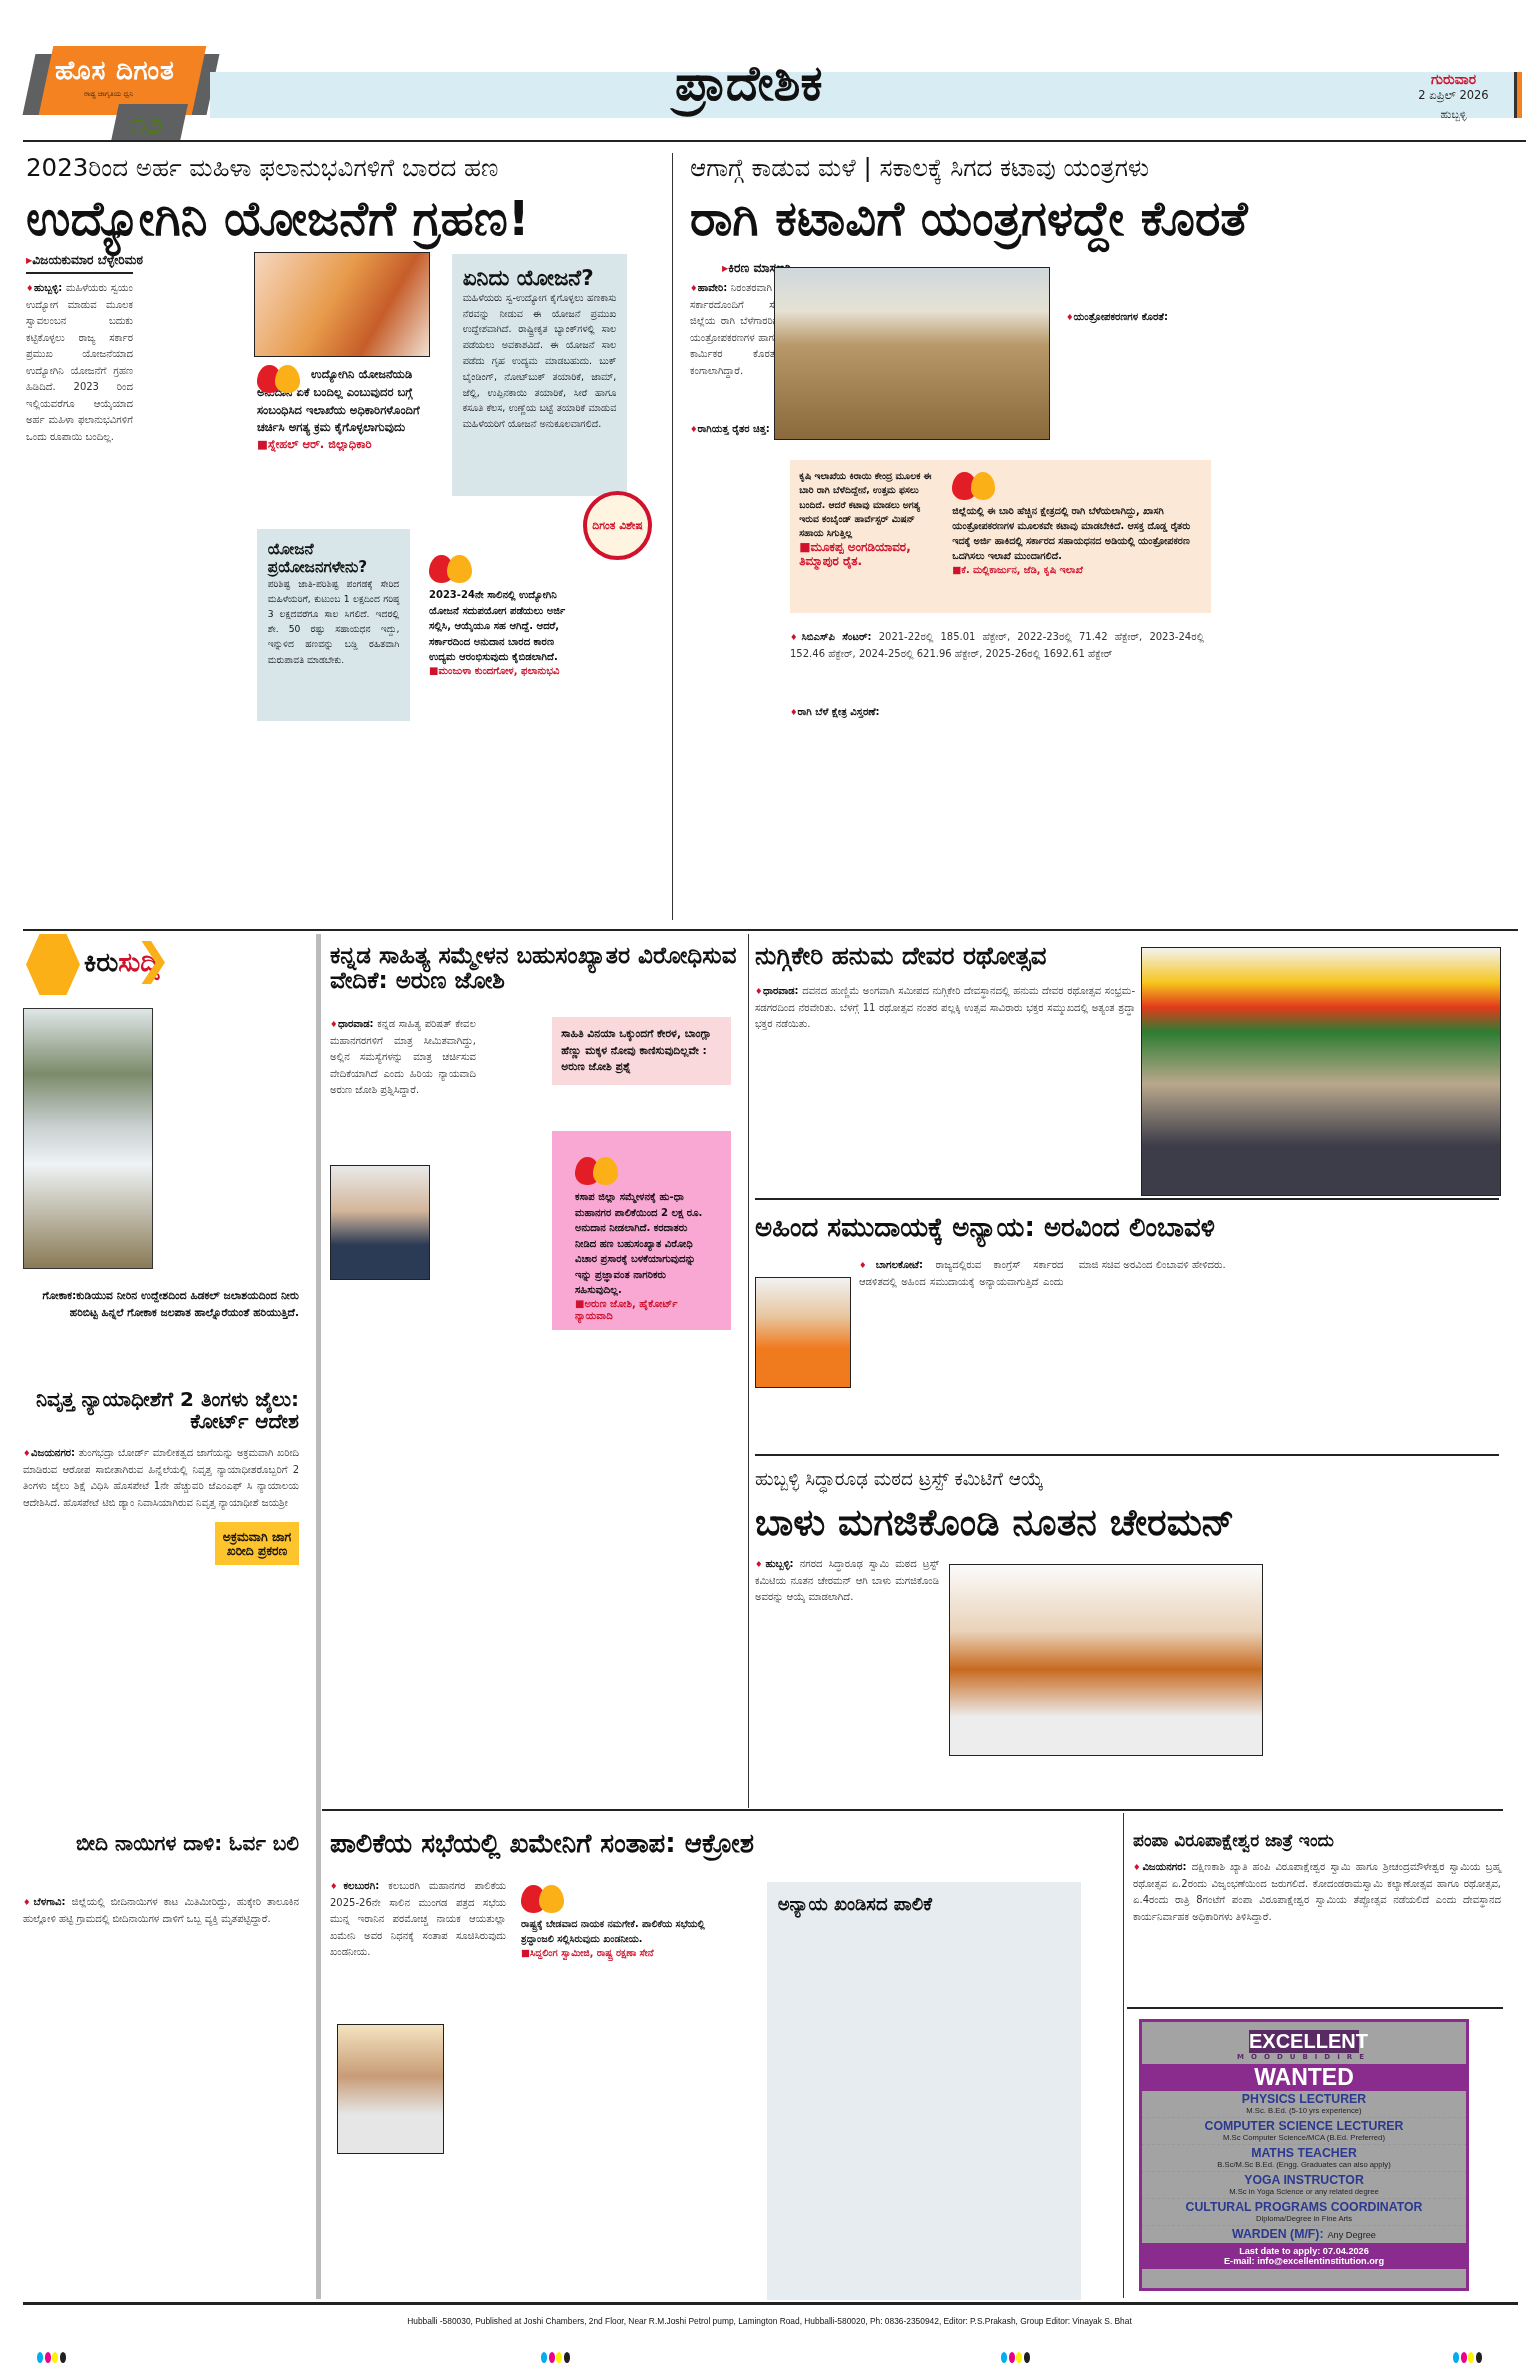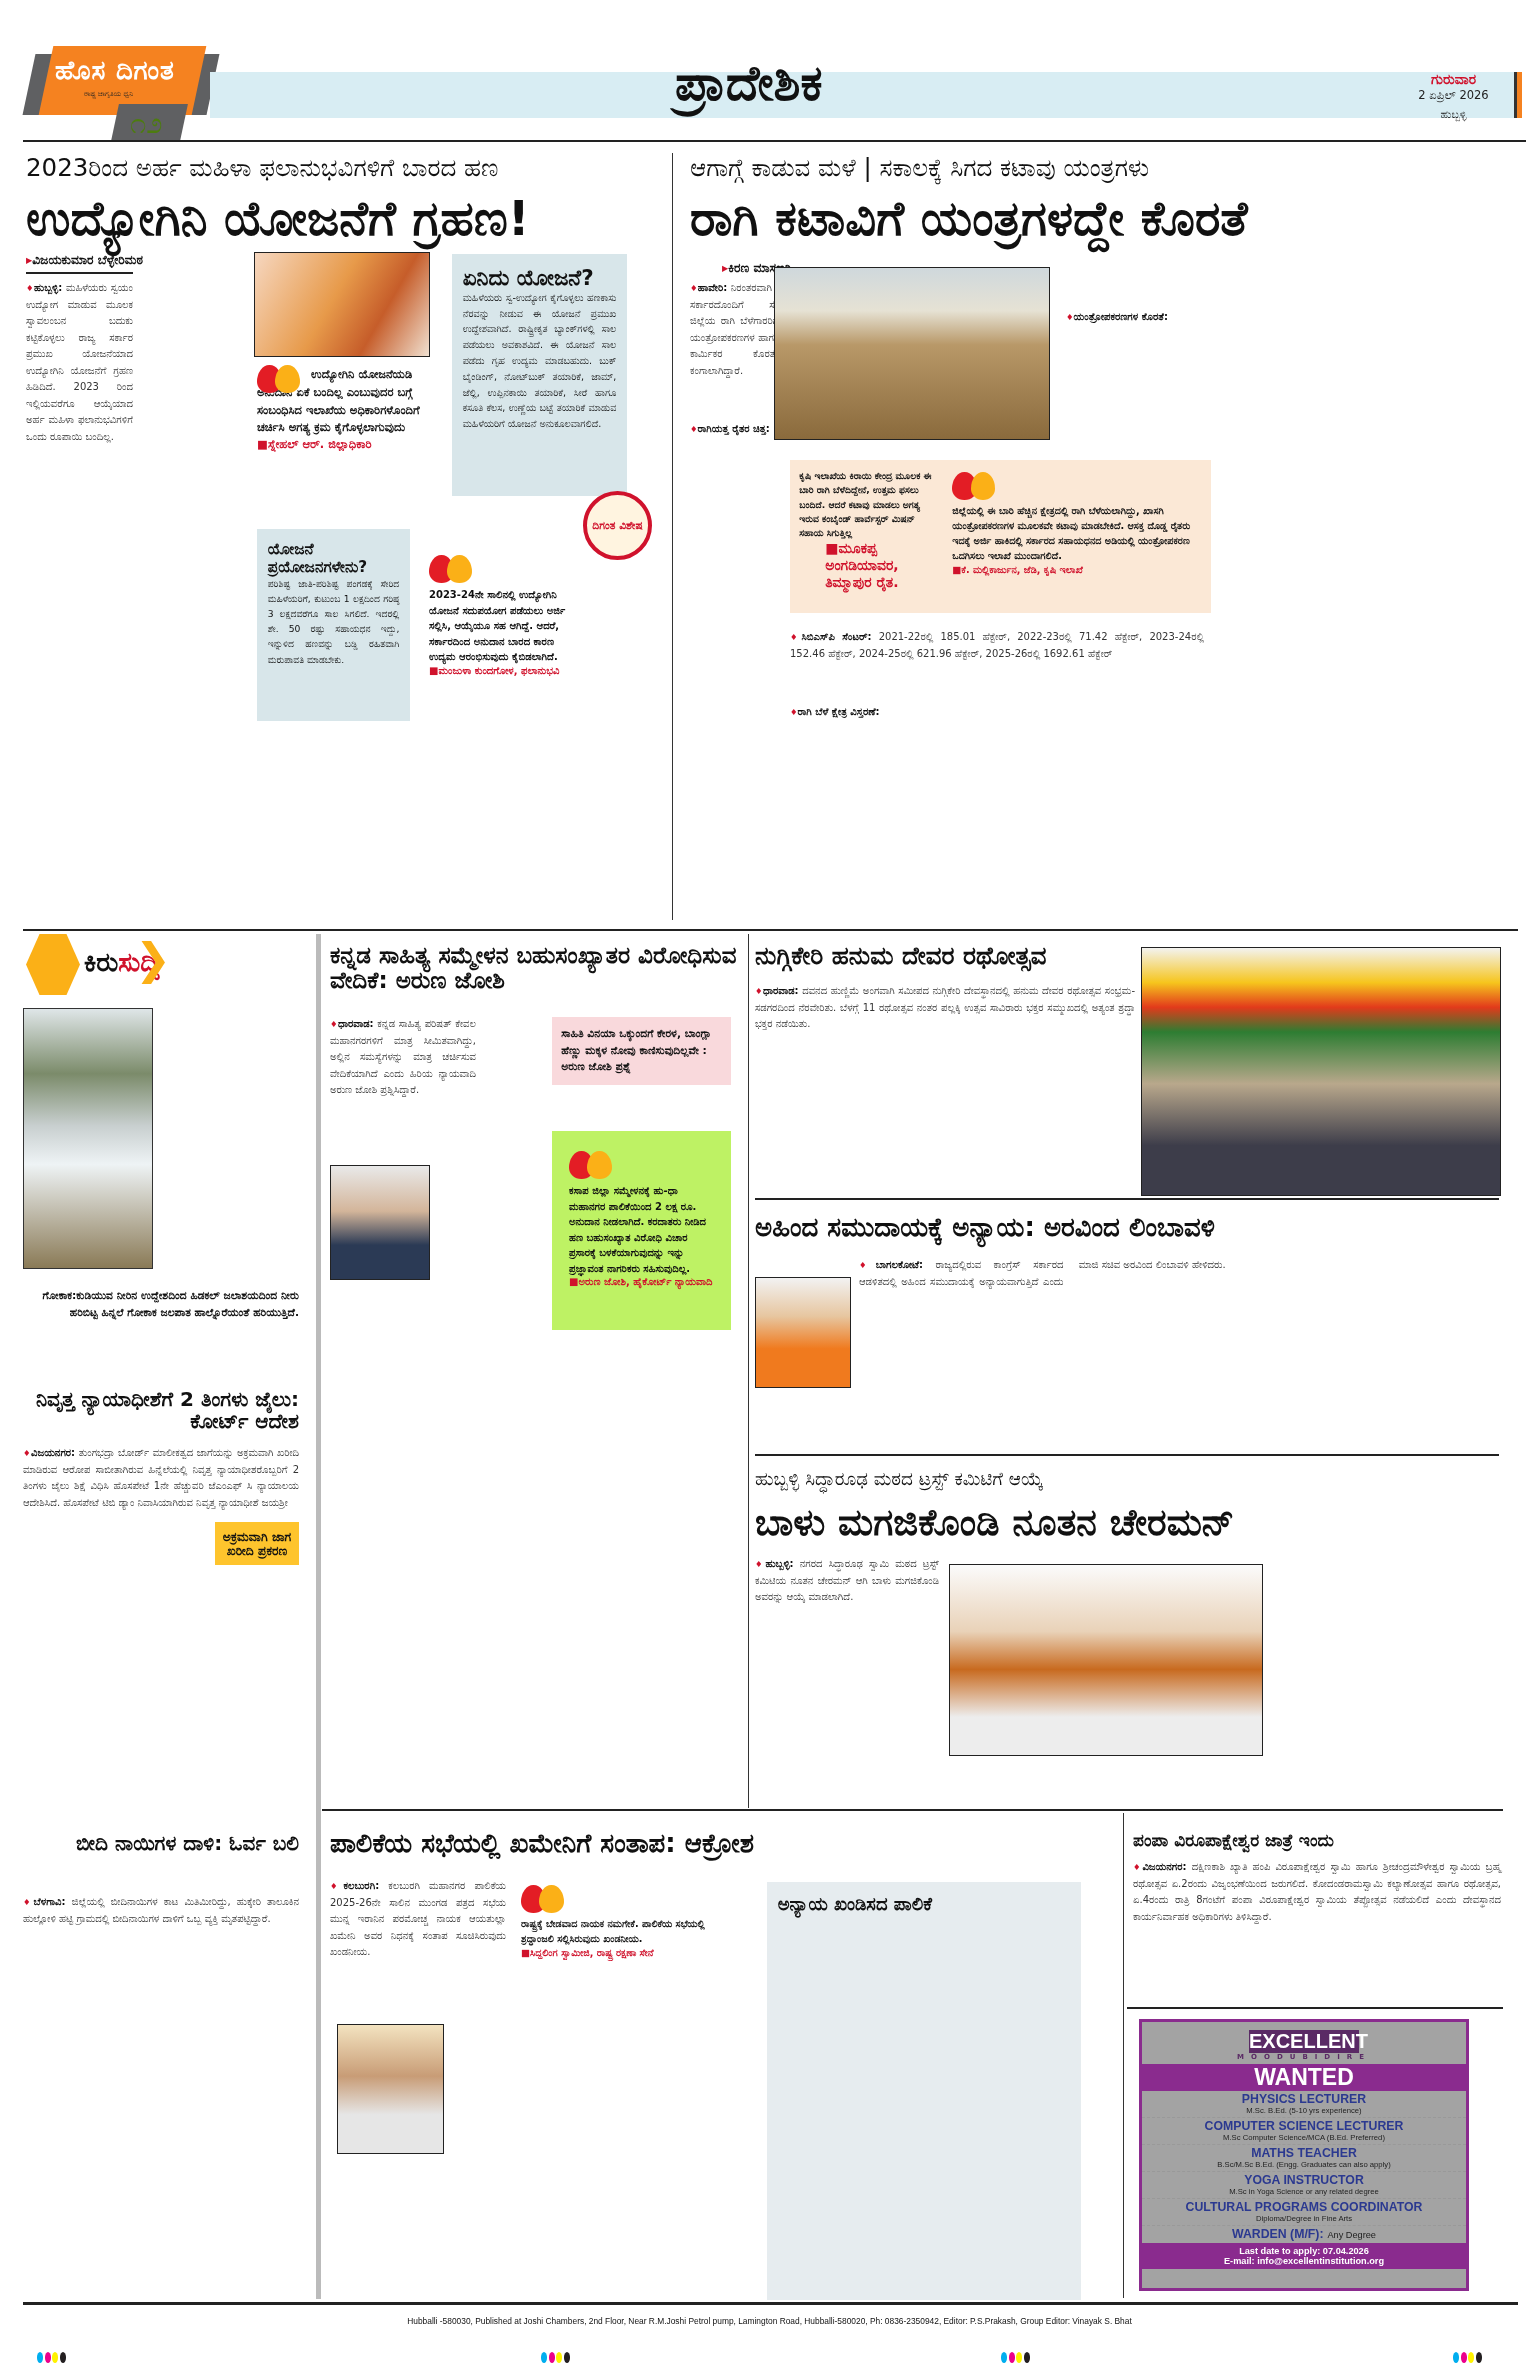--- a/index.html
+++ b/index.html
@@ -33,21 +33,21 @@
   .quote-mark { width: 46px; height: 35px; position: relative; }
   .quote-mark::before, .quote-mark::after { content: ""; position: absolute; top: 3.1px; width: 24.5px; height: 28px; border-radius: 50% 50% 50% 50% / 60% 60% 40% 40%; }
   .quote-mark::before { left: 0; background: #e31d25; }
   .quote-mark::after { left: 18.4px; background: #fbb017; }
   .quote-text { font-size: 11.5px; font-weight: bold; line-height: 1.55; color: #111; }
   .quote-attr { font-size: 11.5px; font-weight: bold; color: #d0122c; }
   .quote-attr::before { content: "\25A0 "; }
   .infobox { background: #d8e6ea; padding: 10.7px; }
   .infobox-title { font-size: 21.5px; font-weight: bold; }
   .pinkbox { background: #f9d9dc; padding: 9.2px; }
-  .greybox { background: #bef264; padding: 17px; }
+  .greybox { background: #f9a8d4; padding: 23px; }
   .peachbox { background: #fbe8d6; padding: 9.2px; }
   .yellowbox { background: #fec42d; padding: 7.7px; text-align: center; font-weight: bold; font-size: 12.3px; }
 
   .kiru-hex { left: 26px; top: 934px; width: 54px; height: 61px; background: #fbb017; clip-path: polygon(25% 0, 75% 0, 100% 50%, 75% 100%, 25% 100%, 0 50%); }
   .kiru-label { left: 84px; top: 947px; font-size: 26px; font-weight: bold; }
   .kiru-label .red { color: #d0122c; }
   .kiru-chev { left: 138px; top: 940px; font-size: 43px; color: #fbb017; font-weight: bold; }
 
   .ad-box { left: 1139px; top: 2019px; width: 330px; height: 272px; border: 3.1px solid #8a2b8e; background: #a3a3a3; }
   .ad-logo { margin: 7.7px auto 0; width: 110px; background: #5a2a65; color: #fff; font-size: 20px; font-weight: bold; text-align: center; font-family: "Liberation Sans", sans-serif; }
@@ -119,21 +119,21 @@
   <span class="dateline">ಹಾವೇರಿ:</span>
   <span>ನಿರಂತರವಾಗಿ ಪ್ರಕೃತಿ, ಸರ್ಕಾರದೊಂದಿಗೆ ಸೆಣಸುವ ಜಿಲ್ಲೆಯ ರಾಗಿ ಬೆಳೆಗಾರರಿಗೆ ಕೃಷಿ ಯಂತ್ರೋಪಕರಣಗಳ ಹಾಗೂ ಕೃಷಿ ಕಾರ್ಮಿಕರ ಕೊರತೆಯಿಂದ ಕಂಗಾಲಾಗಿದ್ದಾರೆ.</span>
   <div class="dateline">ರಾಗಿಯತ್ತ ರೈತರ ಚಿತ್ತ:</div>
 </div>
 <div class="abs photo" style="left:774px;top:267px;width:276px;height:173px;background:linear-gradient(180deg,#cfd8dc 0,#e6e2d4 25%,#b89868 45%,#8a6a3c 100%);" title="ರಾಗಿ ಕಟಾವು ಯಂತ್ರ"></div>
 <div class="abs body-text" style="left:1066px;top:267px;width:445px;">
   <div class="dateline">ಯಂತ್ರೋಪಕರಣಗಳ ಕೊರತೆ:</div>
 </div>
 <div class="abs peachbox" style="left:790px;top:460px;width:153px;height:153px;">
   <div class="quote-text" style="font-size:9.2px;">ಕೃಷಿ ಇಲಾಖೆಯ ಕಿರಾಯಿ ಕೇಂದ್ರ ಮೂಲಕ ಈ ಬಾರಿ ರಾಗಿ ಬೆಳೆದಿದ್ದೇನೆ, ಉತ್ತಮ ಫಸಲು ಬಂದಿದೆ. ಆದರೆ ಕಟಾವು ಮಾಡಲು ಅಗತ್ಯ ಇರುವ ಕಂಬೈಂಡ್ ಹಾರ್ವೆಸ್ಟರ್ ಮಿಷನ್ ಸಹಾಯ ಸಿಗುತ್ತಿಲ್ಲ</div>
-  <div class="quote-attr" style="font-size:14px;margin-left:26px;">ಮೂಕಪ್ಪ ಅಂಗಡಿಯಾವರ, ತಿಮ್ಮಾಪುರ ರೈತ.</div>
+  <div class="quote-attr" style="font-size:12px;">ಮೂಕಪ್ಪ ಅಂಗಡಿಯಾವರ, ತಿಮ್ಮಾಪುರ ರೈತ.</div>
 </div>
 <div class="abs peachbox" style="left:943px;top:460px;width:268px;height:153px;">
   <div class="quote-mark"></div>
   <div class="quote-text" style="font-size:9.6px;">ಜಿಲ್ಲೆಯಲ್ಲಿ ಈ ಬಾರಿ ಹೆಚ್ಚಿನ ಕ್ಷೇತ್ರದಲ್ಲಿ ರಾಗಿ ಬೆಳೆಯಲಾಗಿದ್ದು, ಖಾಸಗಿ ಯಂತ್ರೋಪಕರಣಗಳ ಮೂಲಕವೇ ಕಟಾವು ಮಾಡಬೇಕಿದೆ. ಆಸಕ್ತ ದೊಡ್ಡ ರೈತರು ಇದಕ್ಕೆ ಅರ್ಜಿ ಹಾಕಿದಲ್ಲಿ ಸರ್ಕಾರದ ಸಹಾಯಧನದ ಅಡಿಯಲ್ಲಿ ಯಂತ್ರೋಪಕರಣ ಒದಗಿಸಲು ಇಲಾಖೆ ಮುಂದಾಗಲಿದೆ.</div>
   <div class="quote-attr" style="font-size:9.6px;">ಕೆ. ಮಲ್ಲಿಕಾರ್ಜುನ, ಜೆಡಿ, ಕೃಷಿ ಇಲಾಖೆ</div>
 </div>
 <div class="abs body-text" style="left:790px;top:629px;width:414px;">
   <span class="dateline">ಸಿಬಿಎಸ್‌ಪಿ ಸೆಂಟರ್:</span>
   <span>2021-22ರಲ್ಲಿ 185.01 ಹೆಕ್ಟೇರ್, 2022-23ರಲ್ಲಿ 71.42 ಹೆಕ್ಟೇರ್, 2023-24ರಲ್ಲಿ 152.46 ಹೆಕ್ಟೇರ್, 2024-25ರಲ್ಲಿ 621.96 ಹೆಕ್ಟೇರ್, 2025-26ರಲ್ಲಿ 1692.61 ಹೆಕ್ಟೇರ್</span>
   <div class="dateline">ರಾಗಿ ಬೆಳೆ ಕ್ಷೇತ್ರ ವಿಸ್ತರಣೆ:</div>

